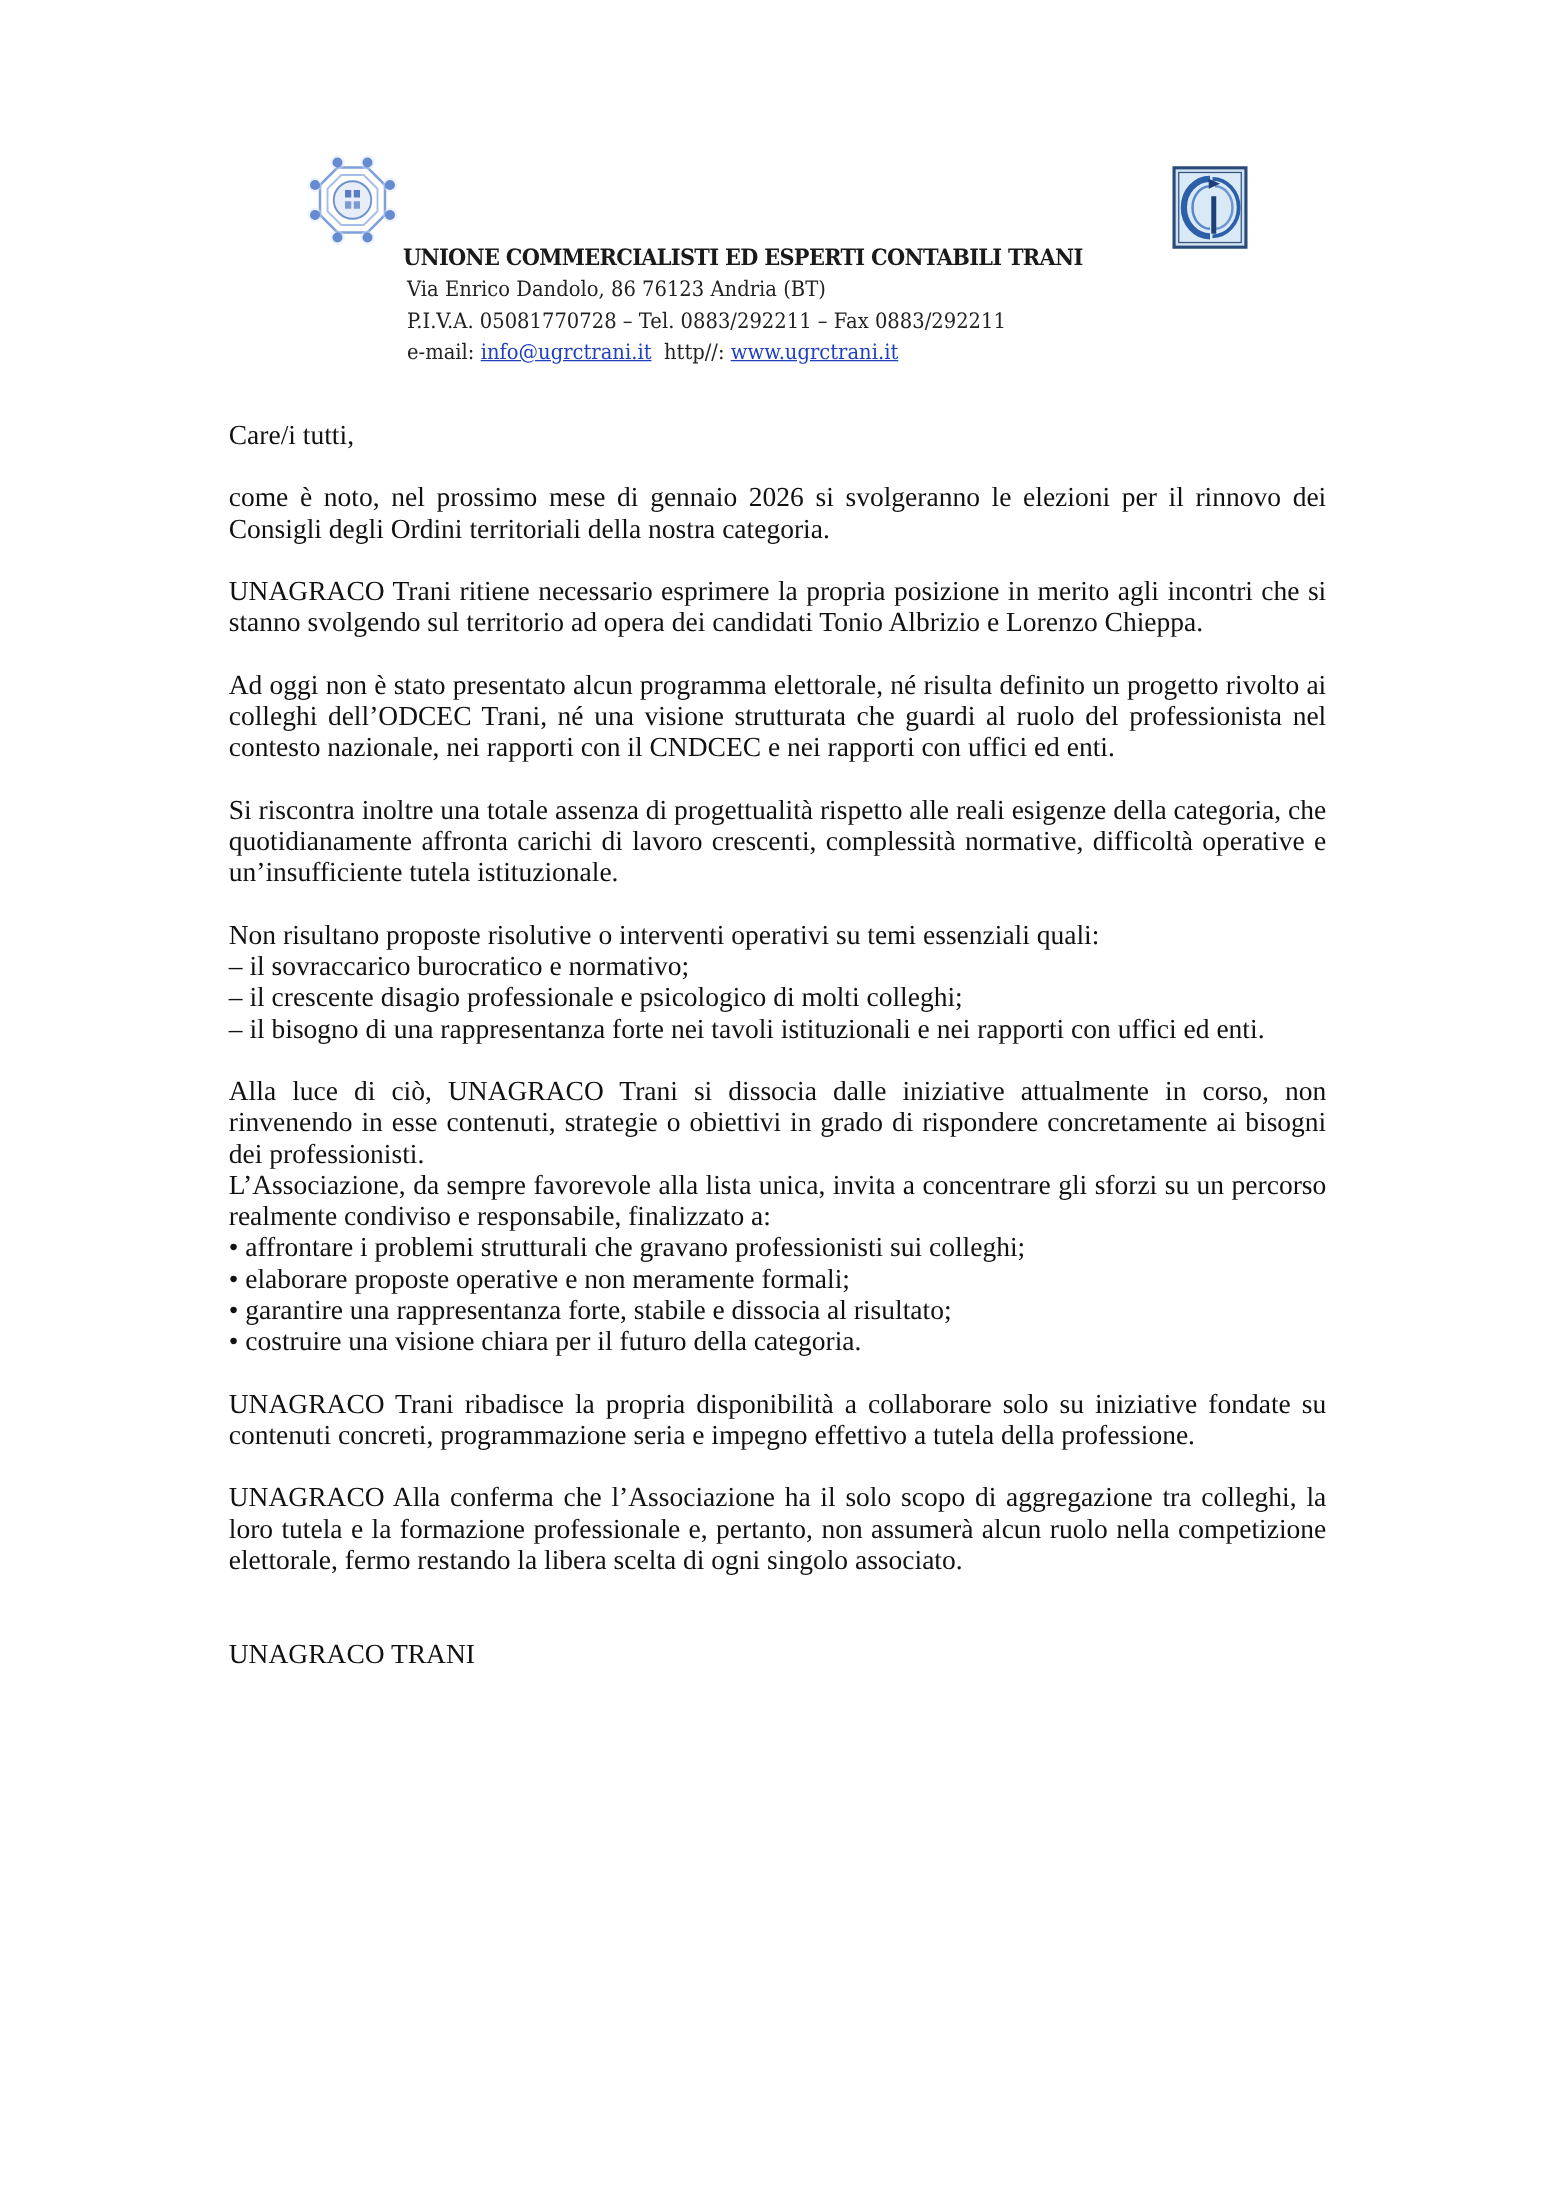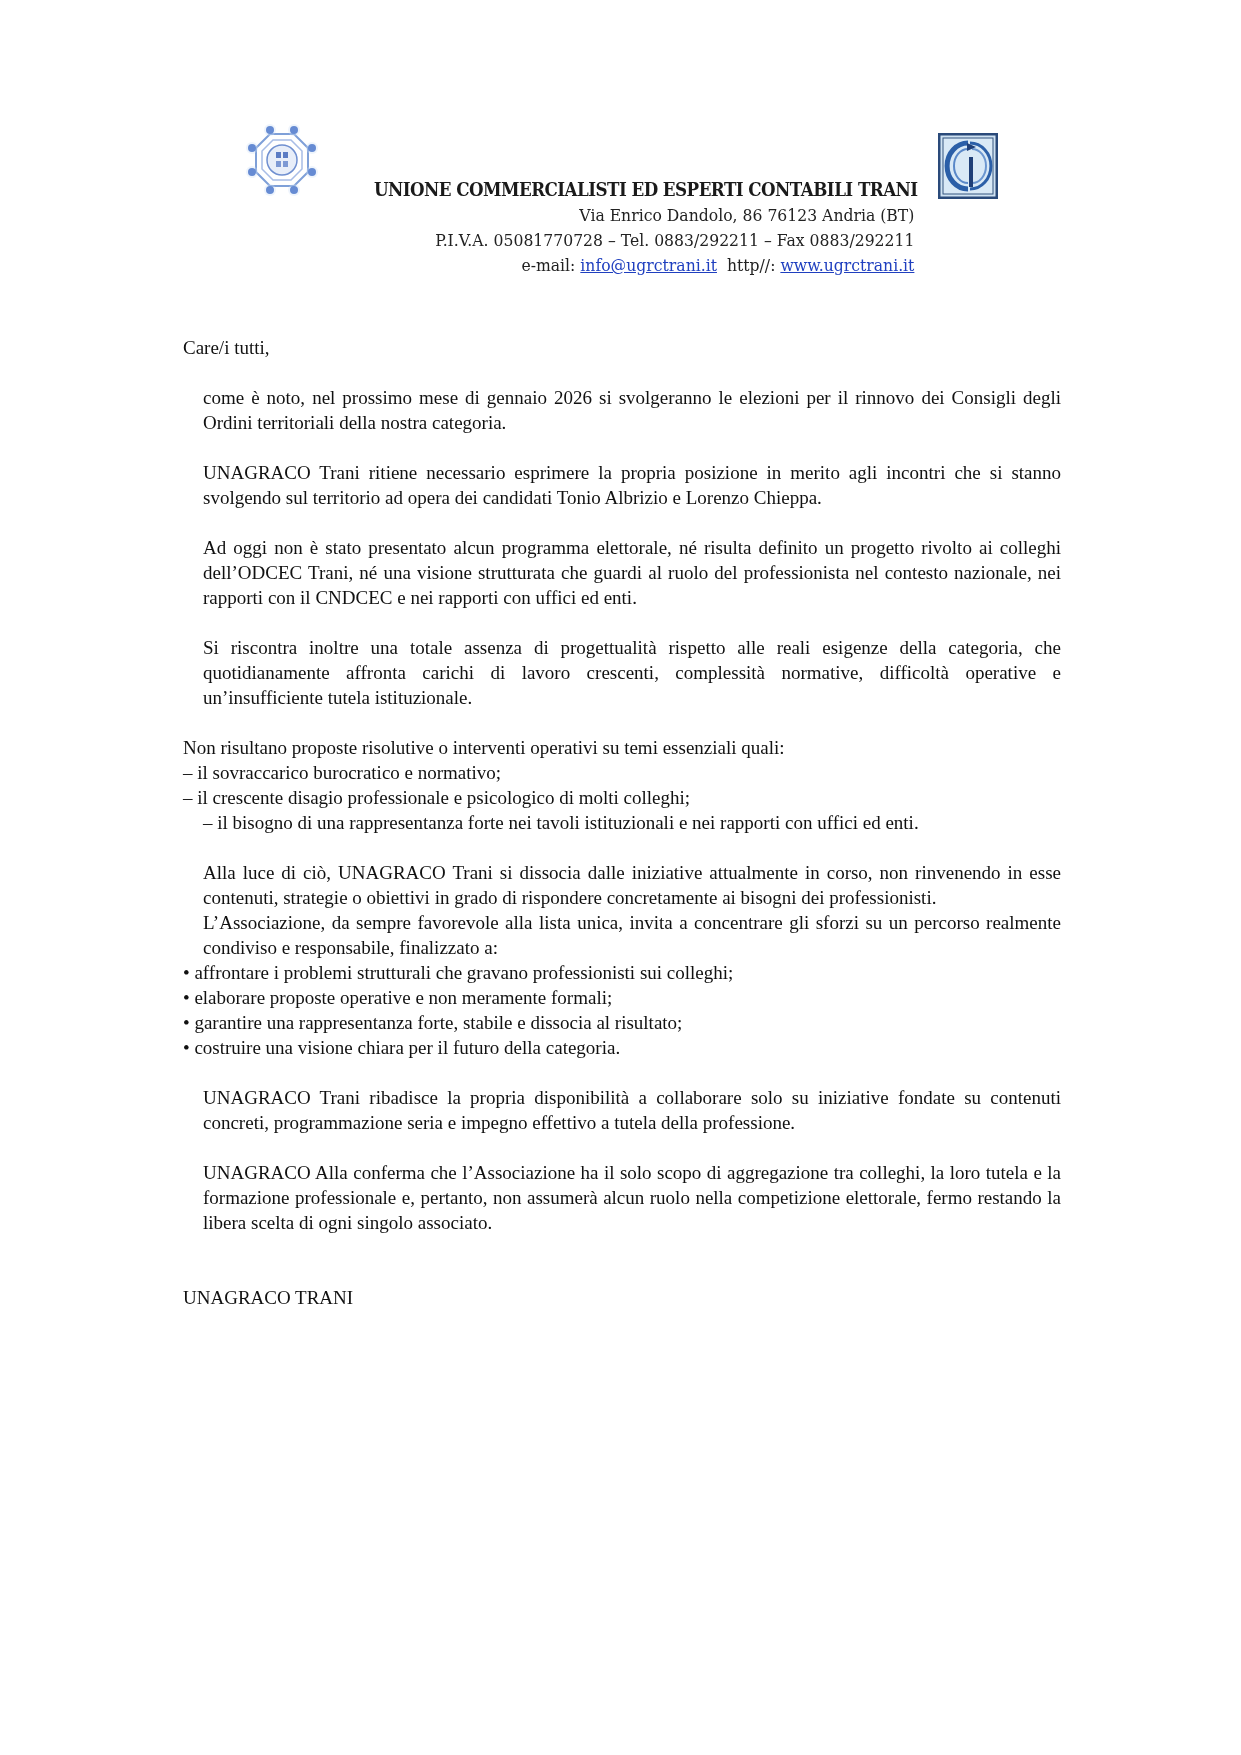--- a/index.html
+++ b/index.html
@@ -32,22 +32,22 @@
       position: absolute;
       left: 938px;
       top: 133px;
       width: 60px;
       height: 66px;
     }
     .org-block {
       position: absolute;
       left: 300px;
       width: 640px;
-      top: 177px;
-      text-align: right;
+      top: 194px;
+      text-align: left;
       font-family: "DejaVu Serif", serif;
     }
     .org-name {
       font-family: "DejaVu Serif", serif;
       font-weight: bold;
       font-size: 18px;
       letter-spacing: -0.6px;
       line-height: 26px;
       color: #1a1a1a;
       transform: scaleX(0.93);
@@ -64,31 +64,30 @@
     .org-line a {
       color: #1f3fbf;
       text-decoration: underline;
     }
     .body-text {
       position: absolute;
       left: 183px;
       top: 335px;
       width: 878px;
       font-family: "Liberation Serif", serif;
-      font-size: 19px;
+      font-size: 22px;
       line-height: 25px;
       color: #111111;
     }
     .body-text p {
       margin: 0;
       text-align: justify;
     }
     .body-text p.last-left {
       text-align-last: left;
-      margin-left: 20px;
     }
     .gap {
       height: 25px;
     }
     .salutation {
       margin: 0;
     }
     .list-line {
       margin: 0;
       text-align: left;

